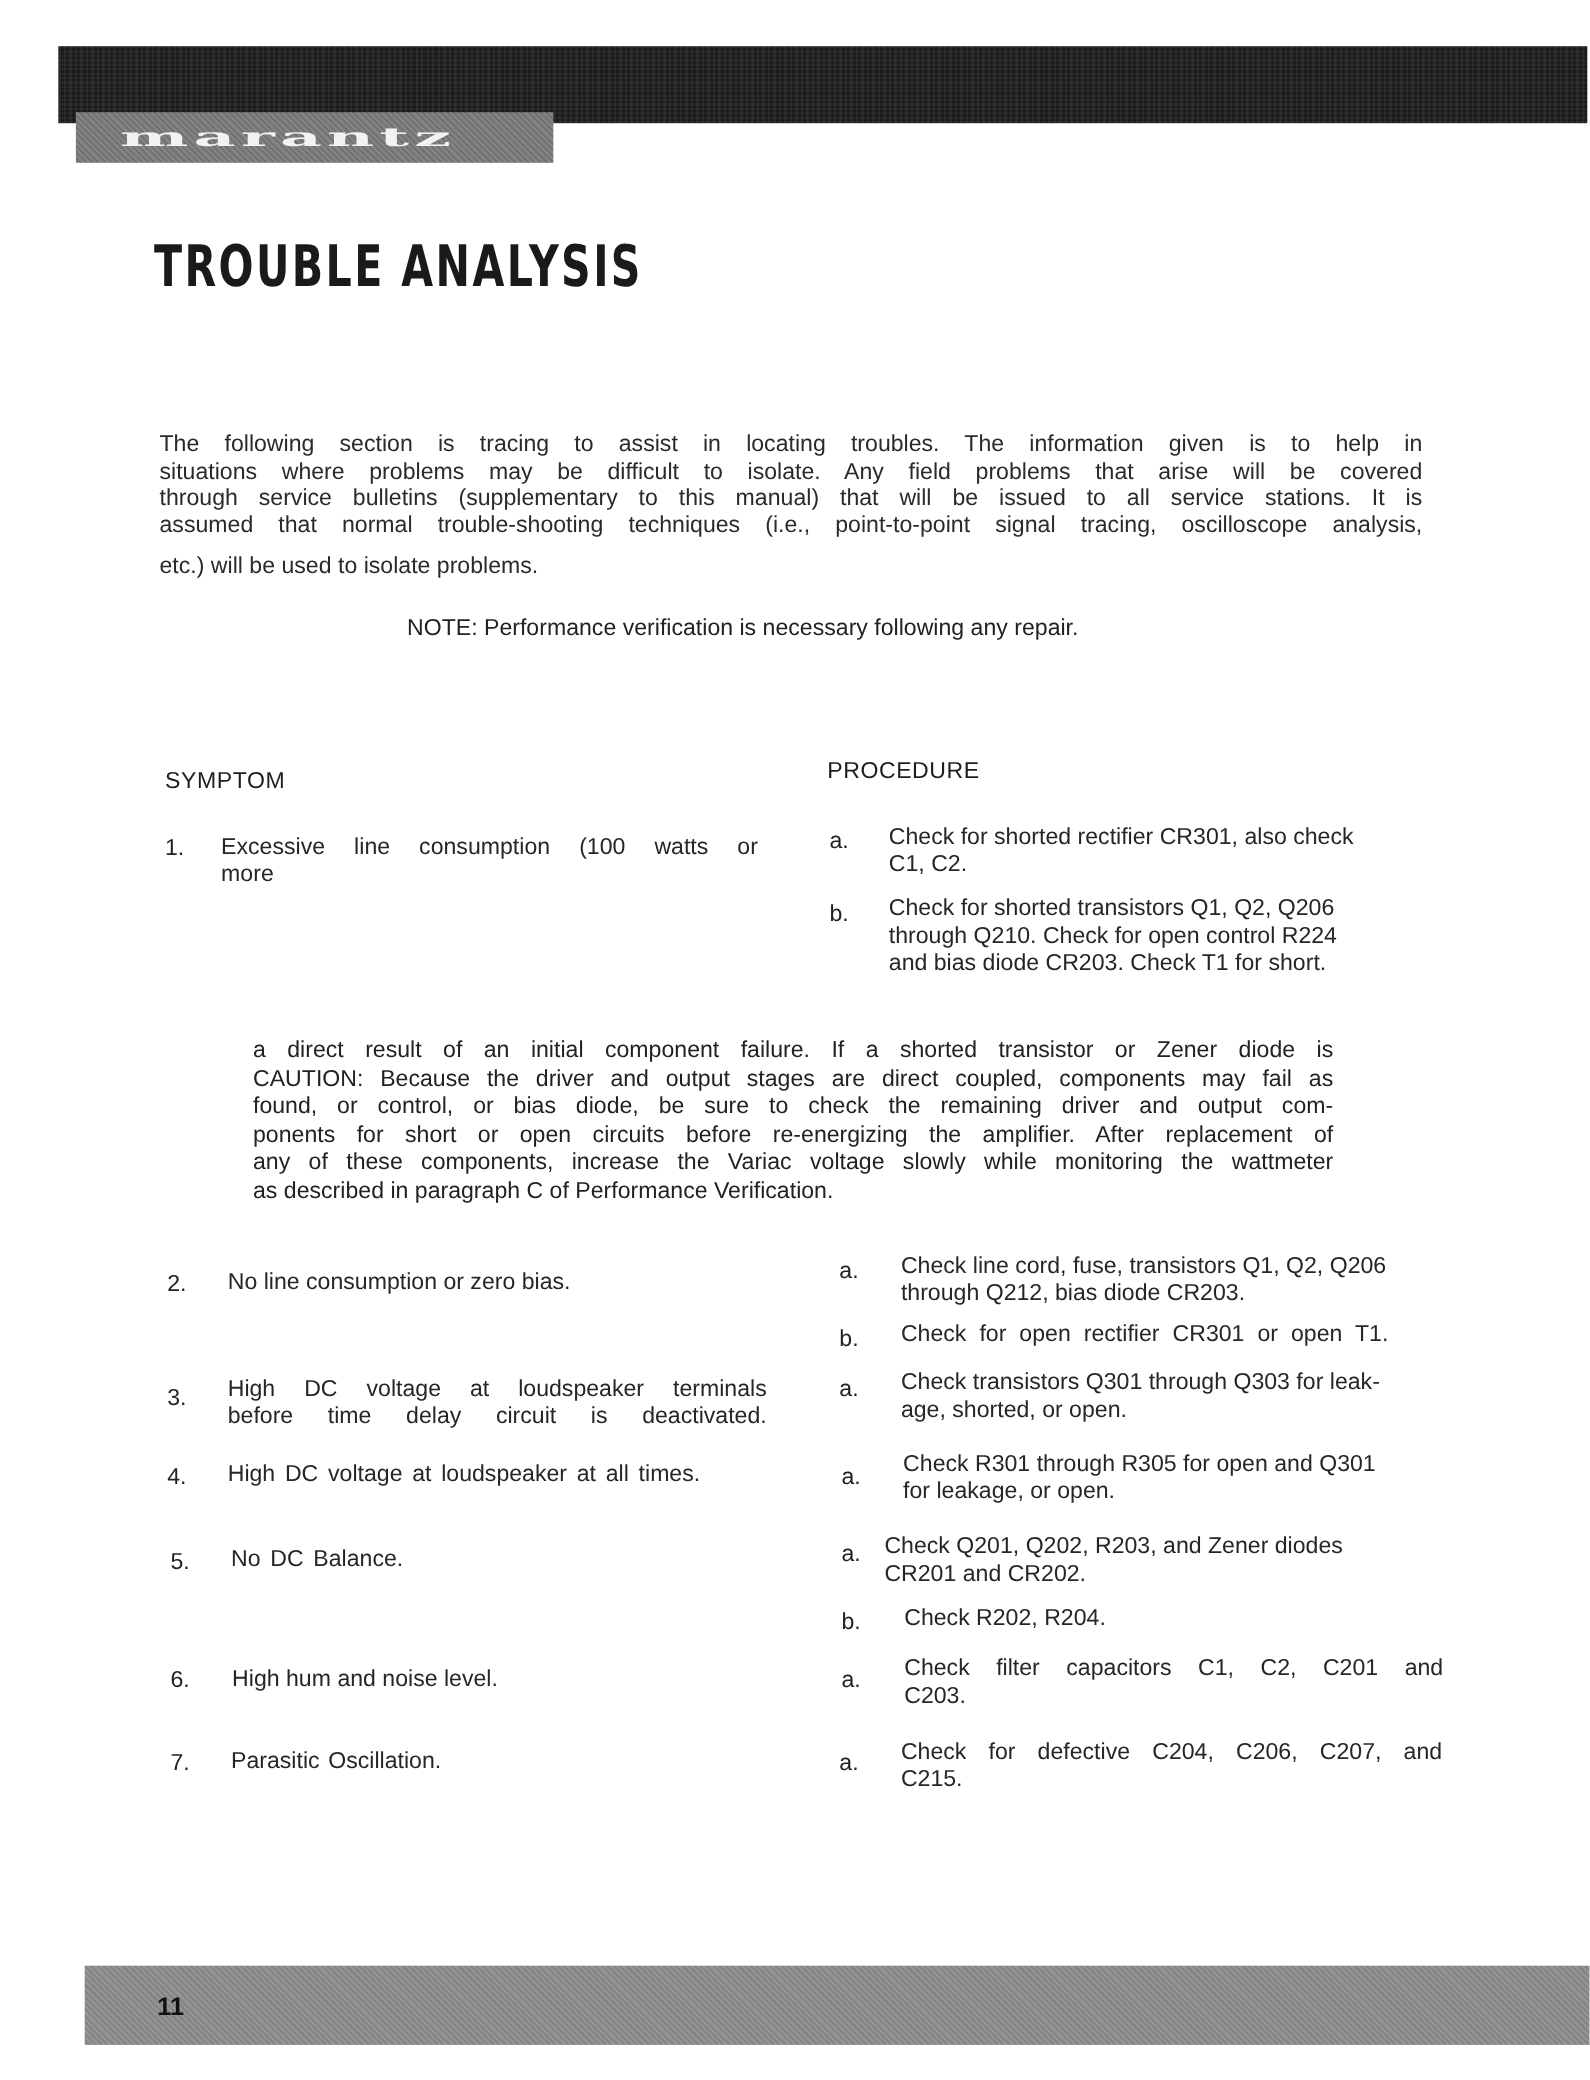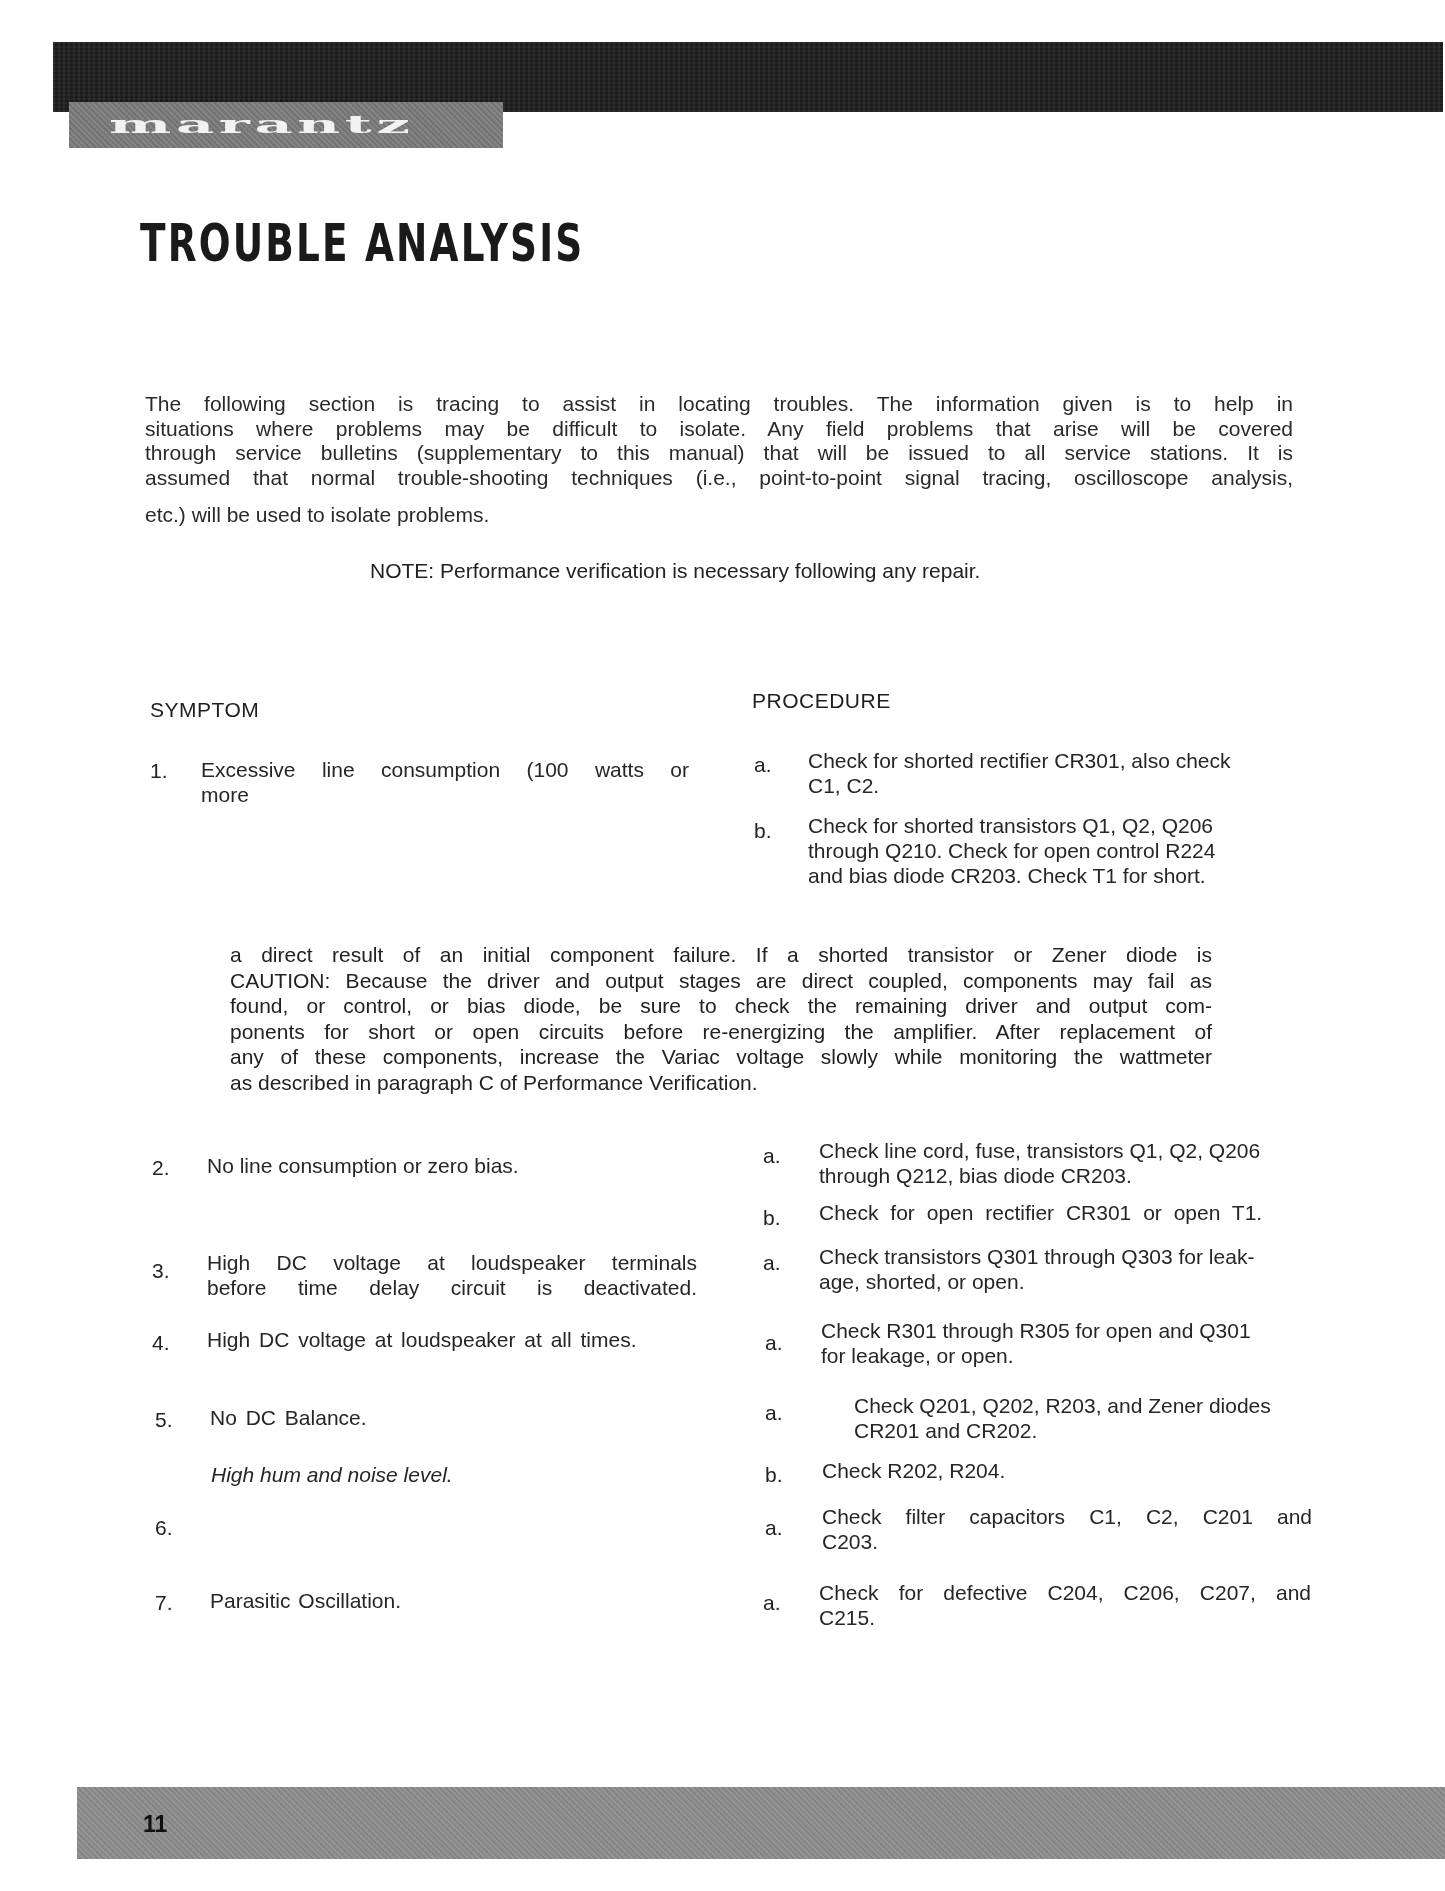--- a/index.html
+++ b/index.html
@@ -137,33 +137,33 @@
     <div>for leakage, or open.</div>
   </div>
 </div>
 
 <div>
   <div class="row-num" style="left:155px; top:1407px;">5.</div>
   <div class="row-text" style="left:210px; top:1405px; width:490px; word-spacing:3px;">
     <div>No DC Balance.</div>
   </div>
   <div class="row-num" style="left:765px; top:1400px;">a.</div>
-  <div class="row-text" style="left:854px; top:1393px; width:492px;">
+  <div class="row-text" style="left:804px; top:1393px; width:492px;">
     <div>Check Q201, Q202, R203, and Zener diodes</div>
     <div>CR201 and CR202.</div>
   </div>
   <div class="row-num" style="left:765px; top:1462px;">b.</div>
   <div class="row-text" style="left:822px; top:1458px; width:492px;">
     <div>Check R202, R204.</div>
   </div>
 </div>
 
 <div>
   <div class="row-num" style="left:155px; top:1515px;">6.</div>
-  <div class="row-text" style="left:211px; top:1462px; width:490px;font-style:italic;">
+  <div class="row-text" style="left:211px; top:1514px; width:490px;">
     <div>High hum and noise level.</div>
   </div>
   <div class="row-num" style="left:765px; top:1515px;">a.</div>
   <div class="row-text justify" style="left:822px; top:1504px; width:490px;">
     <span>Check filter capacitors C1, C2, C201 and</span>
     <span class="last">C203.</span>
   </div>
 </div>
 
 <div>

